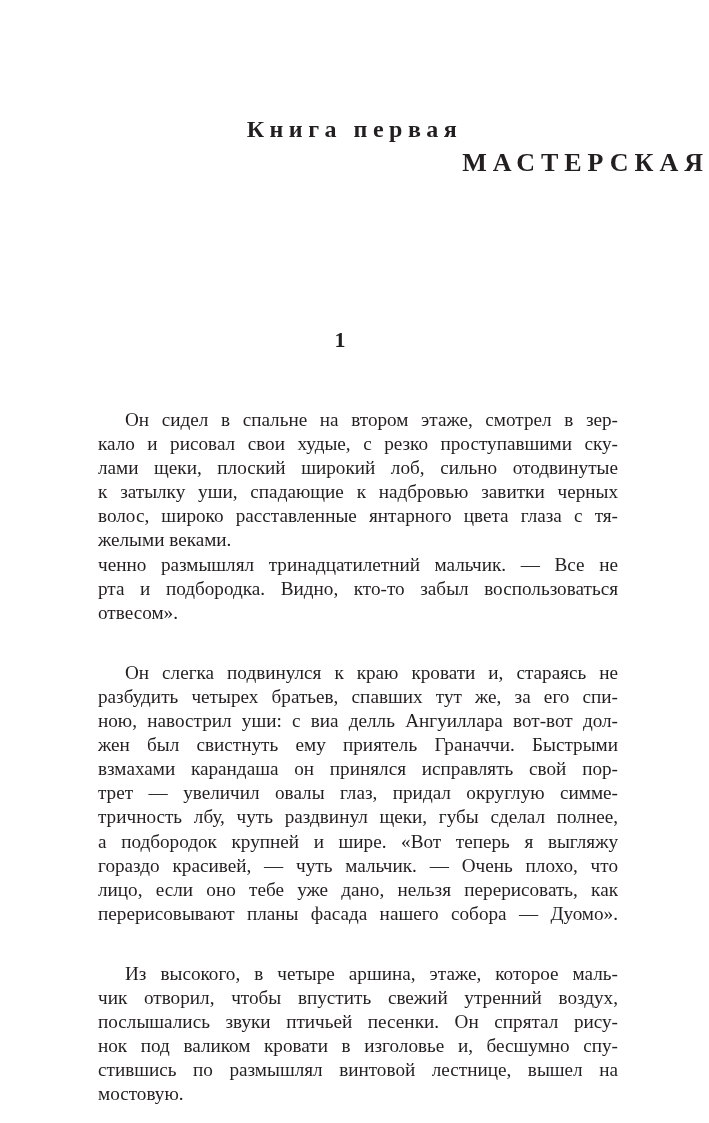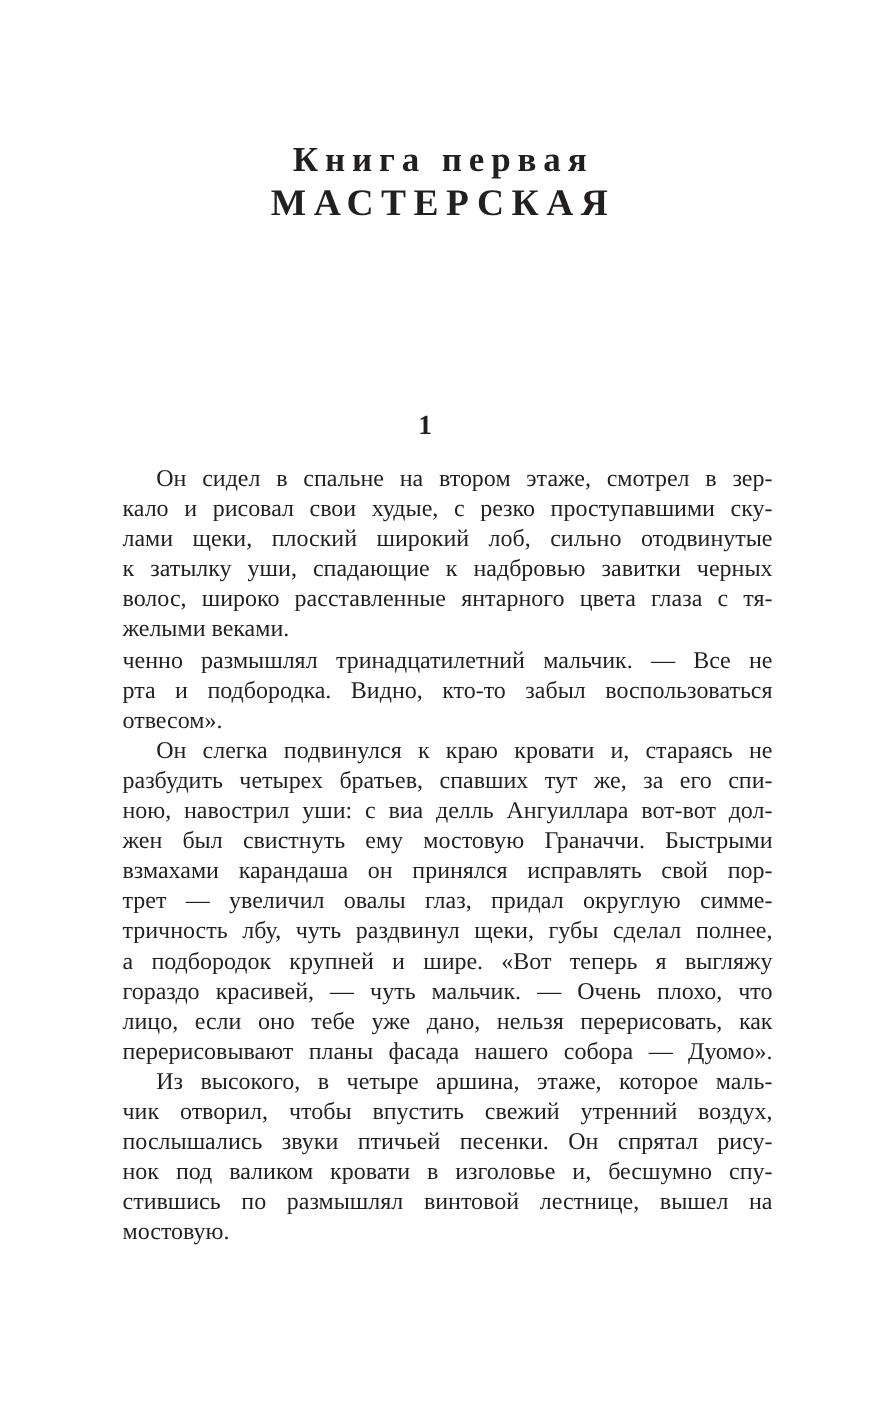--- a/index.html
+++ b/index.html
@@ -1,28 +1,28 @@
 <!DOCTYPE html>
 <html><head>
 <meta charset="utf-8">
 <style>
   html, body { margin: 0; padding: 0; background: #ffffff; }
   body { width: 709px; height: 1123px; position: relative; overflow: hidden;
          font-family: "Liberation Serif", "DejaVu Serif", serif; color: #231f20; }
   .title1 { position: absolute; top: 112px; left: 0; width: 709px; text-align: center;
-            font-weight: bold; font-size: 28px; letter-spacing: 5.5px; line-height: 34px; }
-  .title2 { position: absolute; top: 146px; left: 0; width: 709px; text-align: center;
-            font-weight: bold; font-size: 30px; letter-spacing: 6px; line-height: 34px; }
+            font-weight: bold; font-size: 24px; letter-spacing: 5.5px; line-height: 34px; }
+  .title2 { position: absolute; top: 146px; left: 0; width: 709px; text-align: right;
+            font-weight: bold; font-size: 26px; letter-spacing: 6px; line-height: 34px; }
   .chapter { position: absolute; top: 326px; left: 0; width: 680px; text-align: center;
              font-weight: bold; font-size: 22px; line-height: 28px; }
   .body { position: absolute; top: 372px; left: 98px; width: 520px;
           font-size: 19.2px; line-height: 24.1px; }
   .line { display: block; text-align: justify; text-align-last: justify; height: 24.1px;
           white-space: nowrap; overflow: visible; }
-  .line.indent { padding-left: 27px; }
+  .line.indent { padding-left: 27px; margin-top: 36px; }
   .line.last { text-align-last: left; }
 </style>
 </head>
 <body>
 
 <div class="title1">Книга первая</div>
 <div class="title2">МАСТЕРСКАЯ</div>
 <div class="chapter">1</div>
 
 <div class="body">
@@ -34,21 +34,21 @@
   <span class="line">волос, широко расставленные янтарного цвета глаза с тя-</span>
   <span class="line last">желыми веками.</span>
 
   <span class="line">ченно размышлял тринадцатилетний мальчик. — Все не</span>
   <span class="line">рта и подбородка. Видно, кто-то забыл воспользоваться</span>
   <span class="line last">отвесом».</span>
 
   <span class="line indent">Он слегка подвинулся к краю кровати и, стараясь не</span>
   <span class="line">разбудить четырех братьев, спавших тут же, за его спи-</span>
   <span class="line">ною, навострил уши: с виа делль Ангуиллара вот-вот дол-</span>
-  <span class="line">жен был свистнуть ему мостовую Граначчи. Быстрыми</span>
+  <span class="line">жен был свистнуть ему приятель Граначчи. Быстрыми</span>
   <span class="line">взмахами карандаша он принялся исправлять свой пор-</span>
   <span class="line">трет — увеличил овалы глаз, придал округлую симме-</span>
   <span class="line">тричность лбу, чуть раздвинул щеки, губы сделал полнее,</span>
   <span class="line">а подбородок крупней и шире. «Вот теперь я выгляжу</span>
   <span class="line">гораздо красивей, — чуть мальчик. — Очень плохо, что</span>
   <span class="line">лицо, если оно тебе уже дано, нельзя перерисовать, как</span>
   <span class="line">перерисовывают планы фасада нашего собора — Дуомо».</span>
 
   <span class="line indent">Из высокого, в четыре аршина, этаже, которое маль-</span>
   <span class="line">чик отворил, чтобы впустить свежий утренний воздух,</span>

